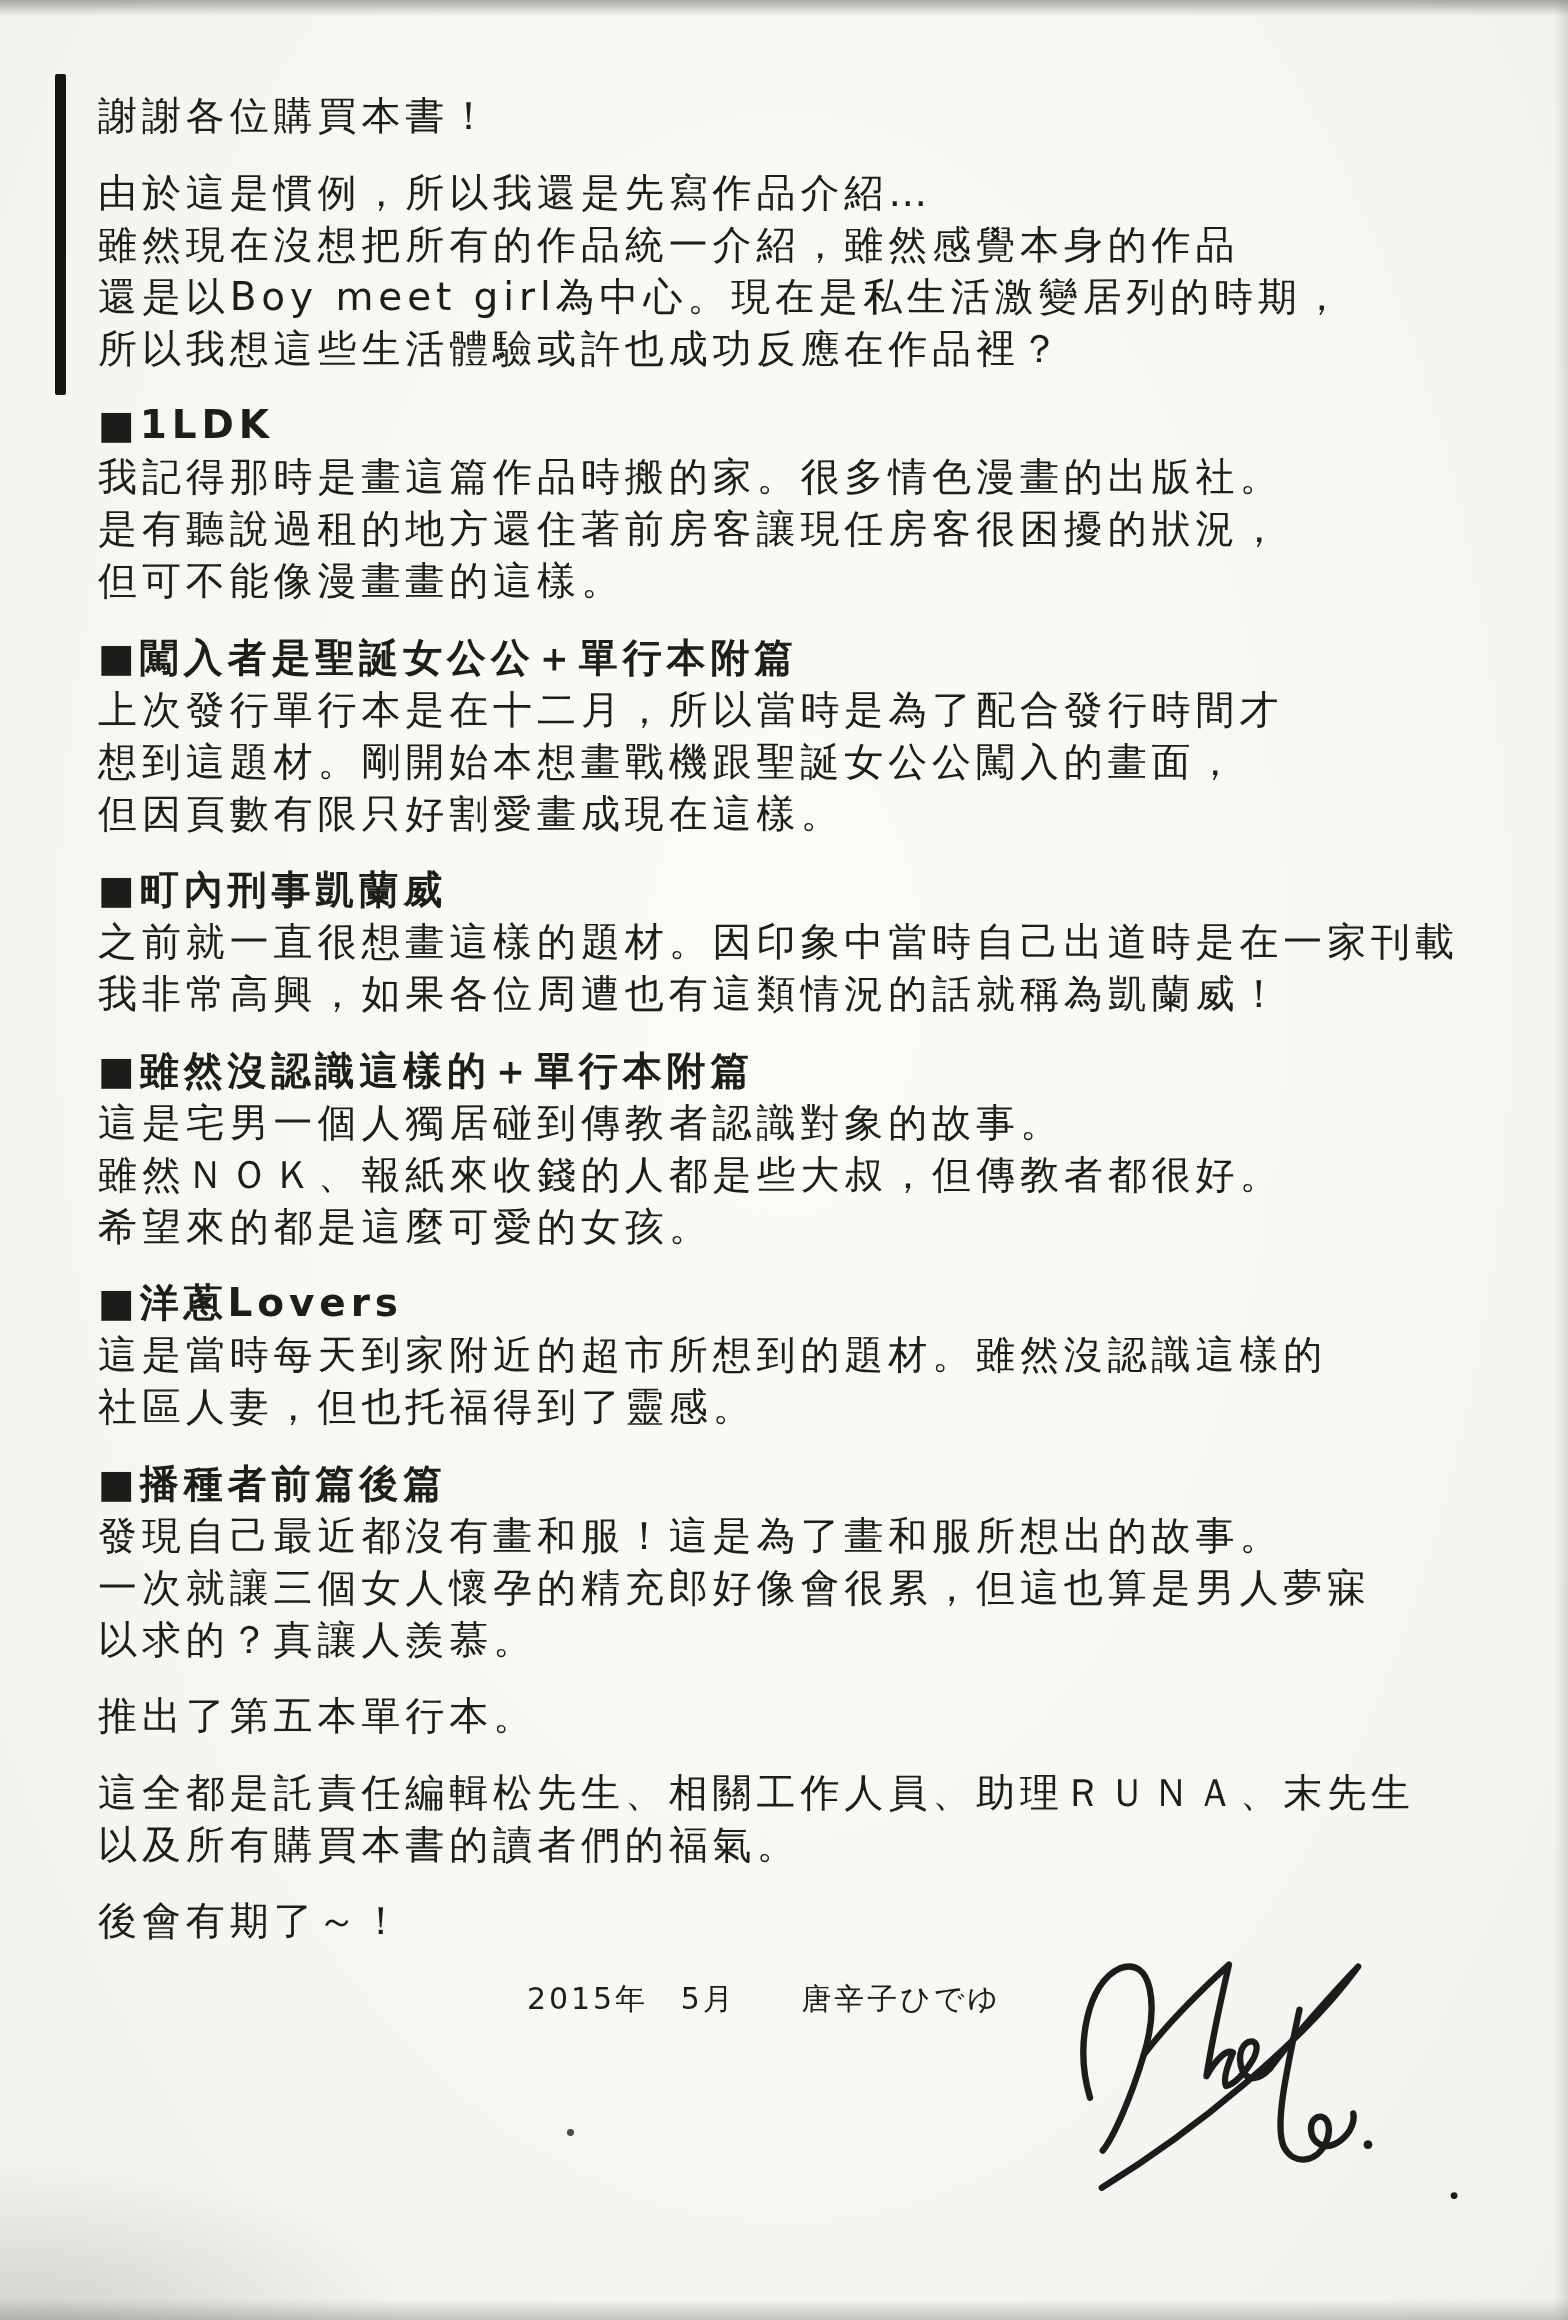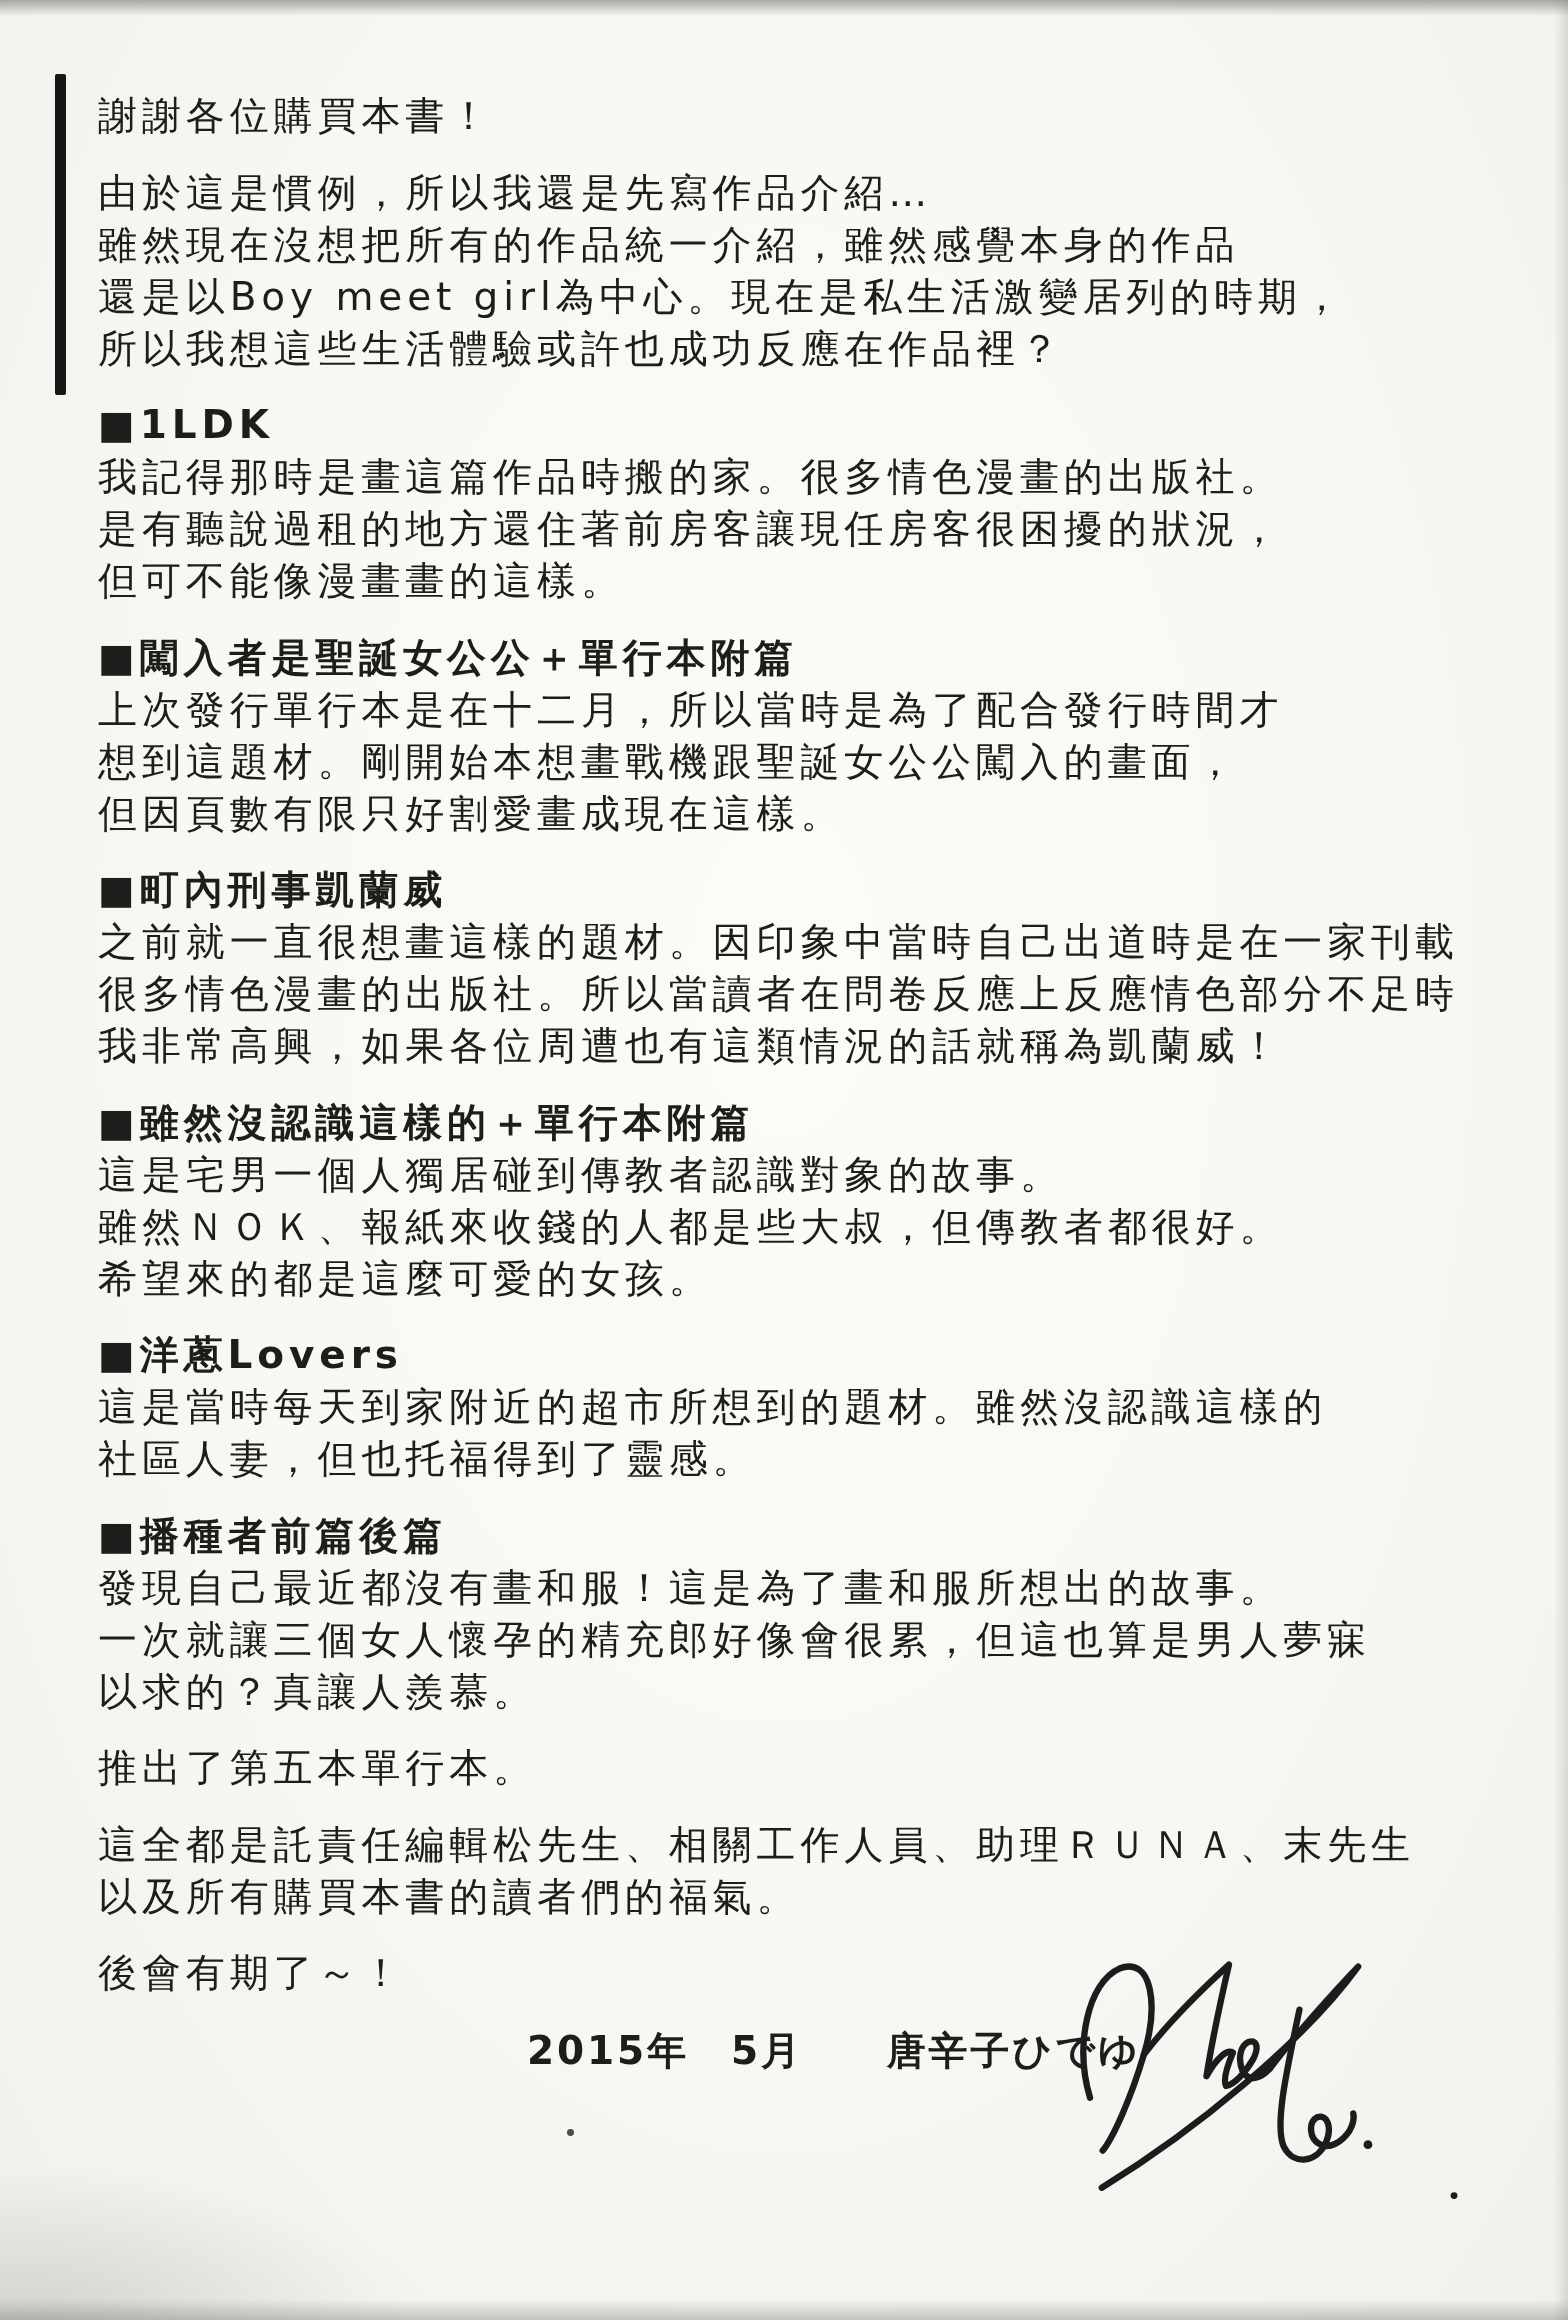--- a/index.html
+++ b/index.html
@@ -29,22 +29,22 @@
 
   .content{position:absolute;left:98px;top:90px;width:1441px;color:#1d1d1b;}
   .para{margin:0 0 24.5px 0;}
   .line{
     font-size:39px;line-height:52px;letter-spacing:4.9px;
     white-space:nowrap;font-weight:500;
   }
   .title{font-weight:600;}
   .date-line{
     margin-top:27.4px;padding-left:429px;
-    font-size:39px;line-height:49px;letter-spacing:2.9px;white-space:nowrap;
-    color:#1d1d1b;font-weight:700;
+    font-size:30px;line-height:49px;letter-spacing:2.9px;white-space:nowrap;
+    color:#1d1d1b;font-weight:400;
   }
   .signature{position:absolute;left:1068px;top:1949px;width:412px;height:274px;}
   .signature path{fill:none;stroke:#1c1c1c;stroke-width:6.5;stroke-linecap:round;stroke-linejoin:round;}
   .signature circle{fill:#1c1c1c;}
 </style>
 </head>
 <body>
 
 <div class="page">
 
@@ -78,21 +78,20 @@
     <div class="para">
       <div class="line title">■闖入者是聖誕女公公＋單行本附篇</div>
       <div class="line">上次發行單行本是在十二月，所以當時是為了配合發行時間才</div>
       <div class="line">想到這題材。剛開始本想畫戰機跟聖誕女公公闖入的畫面，</div>
       <div class="line">但因頁數有限只好割愛畫成現在這樣。</div>
     </div>
 
     <div class="para">
       <div class="line title">■町內刑事凱蘭威</div>
       <div class="line">之前就一直很想畫這樣的題材。因印象中當時自己出道時是在一家刊載</div>
-      <div class="line">很多情色漫畫的出版社。所以當讀者在問卷反應上反應情色部分不足時</div>
       <div class="line">我非常高興，如果各位周遭也有這類情況的話就稱為凱蘭威！</div>
     </div>
 
     <div class="para">
       <div class="line title">■雖然沒認識這樣的＋單行本附篇</div>
       <div class="line">這是宅男一個人獨居碰到傳教者認識對象的故事。</div>
       <div class="line">雖然ＮＯＫ、報紙來收錢的人都是些大叔，但傳教者都很好。</div>
       <div class="line">希望來的都是這麼可愛的女孩。</div>
     </div>
 

